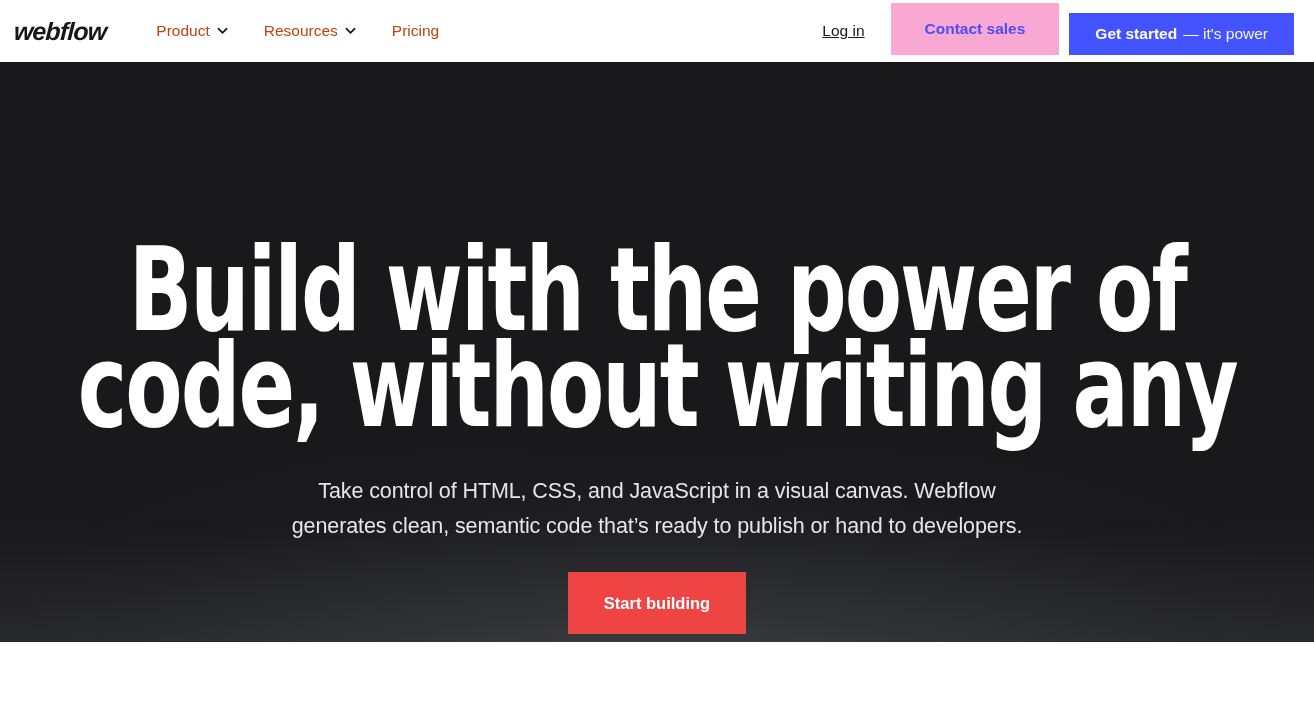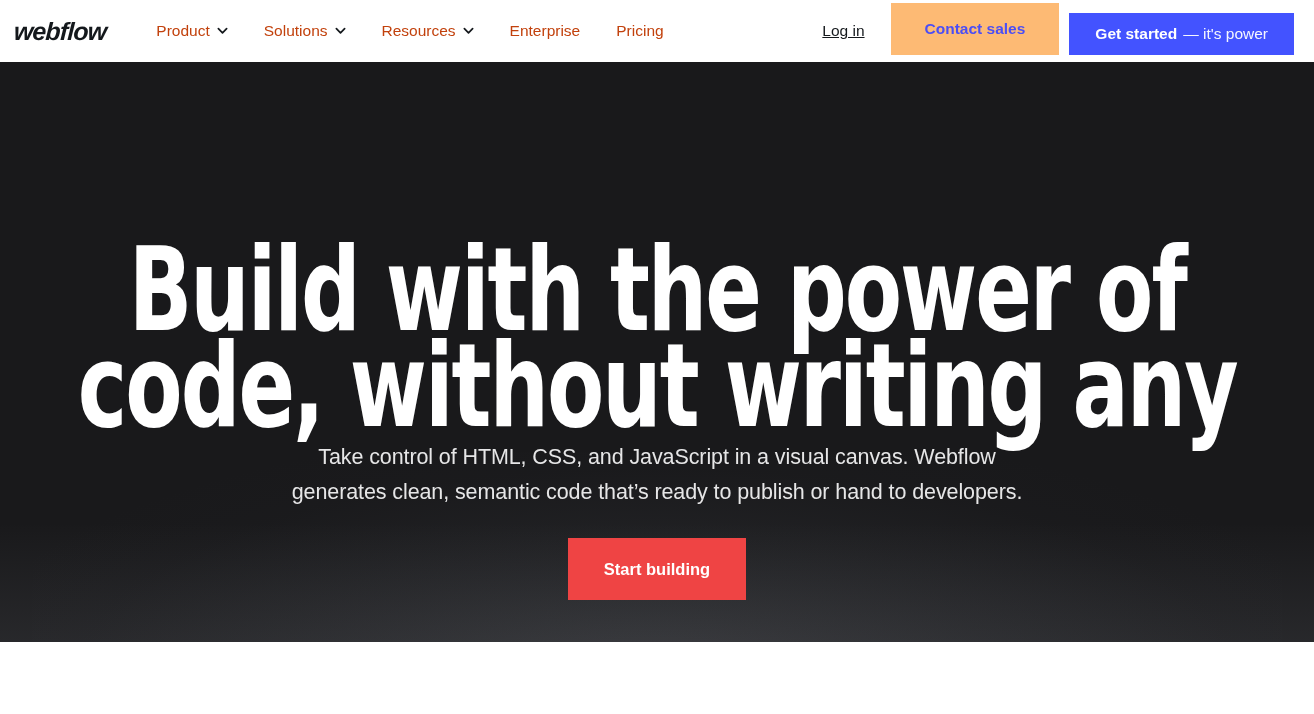--- a/index.html
+++ b/index.html
@@ -69,21 +69,21 @@
     font-size:15.5px;
     font-weight:500;
     color:#14181c;
     padding:0 26px;
     cursor:pointer;
     white-space:nowrap;
     text-decoration:underline;
   }
   .btn-contact {
     display:flex; align-items:center; justify-content:center;
-    background:#fdba74;
+    background:#f9a8d4;
     color:#4b4ef5;
     font-size:15.5px;
     font-weight:600;
     padding:0 34px;
     margin:3px 10px 7px 0;
     border:none;
     cursor:pointer;
     font-family:"Liberation Sans", sans-serif;
     white-space:nowrap;
   }
@@ -152,21 +152,21 @@
     font-weight:700;
     font-size:116px;
     line-height:96px;
     letter-spacing:-2.5px;
     transform:scaleX(0.80);
     transform-origin:center top;
     white-space:nowrap;
   }
   .hero-title .tline { display:block; }
   .hero-sub {
-    margin-top:6px;
+    margin-top:40px;
     text-align:center;
     color:#e6e6e7;
     font-size:21.5px;
     line-height:35px;
     font-weight:400;
     max-width:760px;
     letter-spacing:-0.1px;
   }
   .hero-cta {
     margin-top:28px;
@@ -194,41 +194,30 @@
 
     <div class="nav-item">
       <span>Product</span>
       <span class="chev">
         <svg viewBox="0 0 12 12" width="11" height="11" aria-hidden="true">
           <path d="M1.5 4 L6 8.5 L10.5 4" fill="none" stroke="#14181c" stroke-width="1.9" stroke-linecap="round" stroke-linejoin="round"></path>
         </svg>
       </span>
     </div>
 
-    <div class="nav-item">
-      <span>Solutions</span>
-      <span class="chev">
-        <svg viewBox="0 0 12 12" width="11" height="11" aria-hidden="true">
-          <path d="M1.5 4 L6 8.5 L10.5 4" fill="none" stroke="#14181c" stroke-width="1.9" stroke-linecap="round" stroke-linejoin="round"></path>
-        </svg>
-      </span>
-    </div>
 
     <div class="nav-item">
       <span>Resources</span>
       <span class="chev">
         <svg viewBox="0 0 12 12" width="11" height="11" aria-hidden="true">
           <path d="M1.5 4 L6 8.5 L10.5 4" fill="none" stroke="#14181c" stroke-width="1.9" stroke-linecap="round" stroke-linejoin="round"></path>
         </svg>
       </span>
     </div>
 
-    <div class="nav-item">
-      <span>Enterprise</span>
-    </div>
 
     <div class="nav-item">
       <span>Pricing</span>
     </div>
 
   </nav>
 
   <div class="nav-right">
     <div class="login">Log in</div>
     <button class="btn-contact">Contact sales</button>

